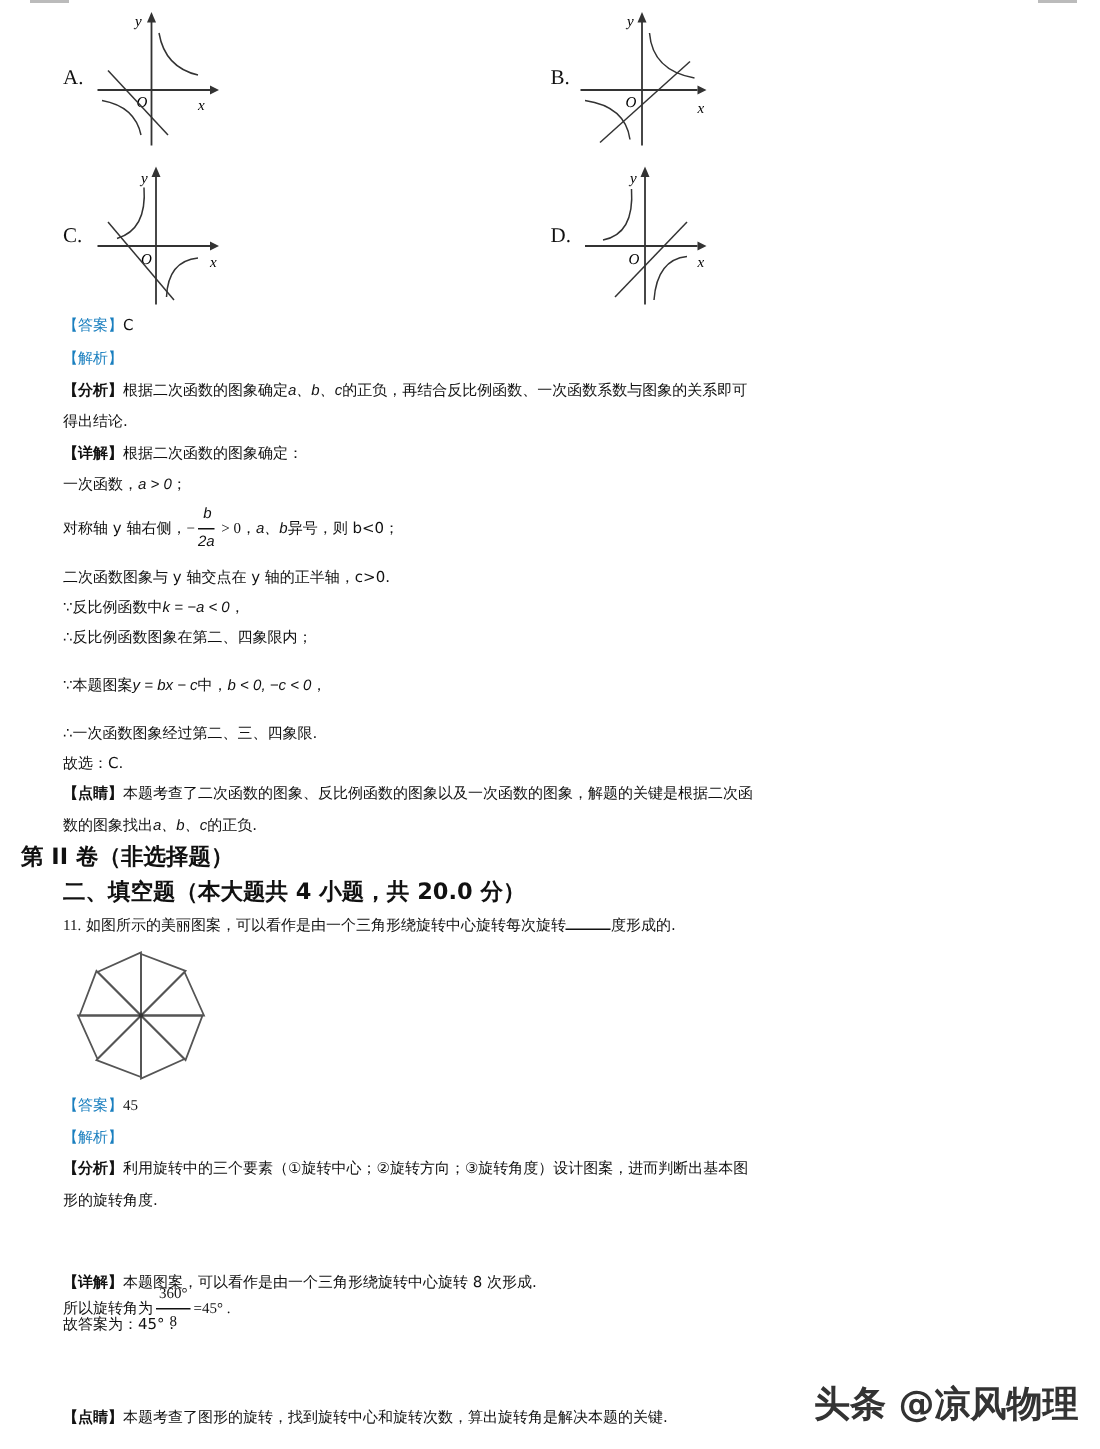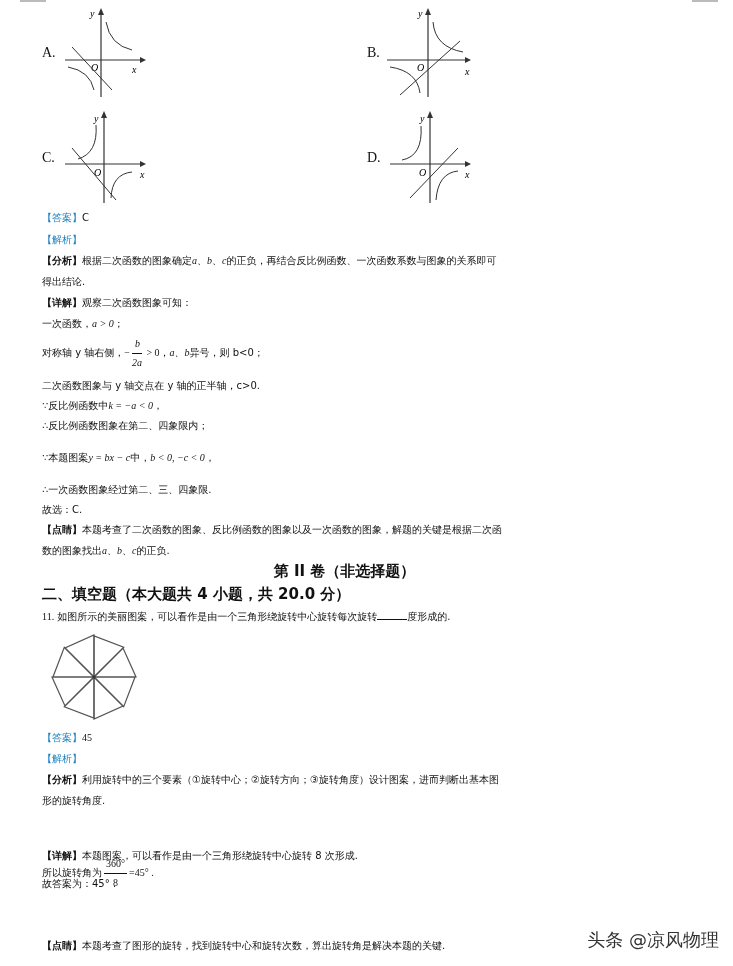--- a/index.html
+++ b/index.html
@@ -8,29 +8,29 @@
     font-family: "DejaVu Serif", "Liberation Serif", serif;
     color: #111; font-size: 14px;
   }
   .topline { position: absolute; top: 0; height: 2px; width: 26px; background: #bbb; }
   .opt-label { position: absolute; font-family: "Liberation Serif", serif; font-size: 14px; }
   svg.graph { position: absolute; }
   .line { position: absolute; left: 42px; white-space: nowrap; font-size: 10px; line-height: 20px; }
   .tag { color: #1a7fbf; font-family: "DejaVu Sans", sans-serif; }
   .btag { font-weight: bold; }
   .cjk { font-family: "DejaVu Sans", sans-serif; }
-  .math { font-family: Liberation Serif, serif; font-style: italic; text-align: right; }
+  .math { font-family: Liberation Sans, sans-serif; font-style: italic; text-align: right; }
   .num { font-family: "Liberation Serif", serif; }
   .frac { display: inline-block; vertical-align: middle; text-align: center; font-family: "Liberation Serif", serif; margin: 0 2px; }
   .frac .n { display: block; border-bottom: 1px solid #111; padding: 0 2px; line-height: 18px; }
   .frac .d { display: block; line-height: 18px; }
-  .center { position: absolute; left: 0; width: 689px; text-align: center; }
+  .center { position: absolute; left: 14px; width: 689px; }
   .h2 { font-weight: bold; font-size: 15px; }
   .blank { display: inline-block; width: 30px; border-bottom: 1px solid #111; height: 12px; }
-  .watermark { position: absolute; right: 14px; bottom: 14px; font-family: "DejaVu Sans", sans-serif; font-size: 18px; color: #333; text-shadow: 0 0 3px #fff, 0 0 3px #fff; }
+  .watermark { position: absolute; right: 14px; bottom: 14px; font-family: "DejaVu Sans", sans-serif; font-size: 24px; color: #333; text-shadow: 0 0 3px #fff, 0 0 3px #fff; font-weight: bold; }
 </style>
 </head>
 <body>
 
 <div class="topline" style="left:20px;"></div>
 <div class="topline" style="left:692px;"></div>
 
 <div class="opt-label" style="left:42px;top:45px;">A.</div>
 <svg class="graph" width="90" height="100" style="left:60px;top:5px;" viewBox="0 0 90 100">
   <line x1="5" y1="55" x2="80" y2="55" stroke="#333" stroke-width="1.2"></line>
@@ -91,21 +91,21 @@
   <span class="tag">【答案】</span><span class="cjk">C</span>
 </div>
 <div class="line" style="top:230px;">
   <span class="tag">【解析】</span>
 </div>
 <div class="line cjk" style="top:251px;">
   <span class="btag">【分析】</span><span>根据二次函数的图象确定</span><span class="math">a、b、c</span><span>的正负，再结合反比例函数、一次函数系数与图象的关系即可</span>
 </div>
 <div class="line cjk" style="top:272px;">得出结论.</div>
 <div class="line cjk" style="top:293px;">
-  <span class="btag">【详解】</span><span>观察二次函数图象可知：</span>
+  <span class="btag">【详解】</span><span>根据二次函数的图象确定：</span>
 </div>
 <div class="line cjk" style="top:314px;">
   <span>一次函数，</span><span class="math">a &gt; 0</span><span>；</span>
 </div>
 <div class="line cjk" style="top:334px;line-height:38px;">
   <span>对称轴 y 轴右侧，</span><span class="num">−</span><span class="frac"><span class="n math">b</span><span class="d math">2a</span></span><span class="num"> &gt; 0，</span><span class="math">a、b</span><span>异号，则 b&lt;0；</span>
 </div>
 <div class="line cjk" style="top:376px;">二次函数图象与 y 轴交点在 y 轴的正半轴，c&gt;0.</div>
 <div class="line cjk" style="top:396px;">
   <span>∵反比例函数中</span><span class="math">k = −a &lt; 0</span><span>，</span>

